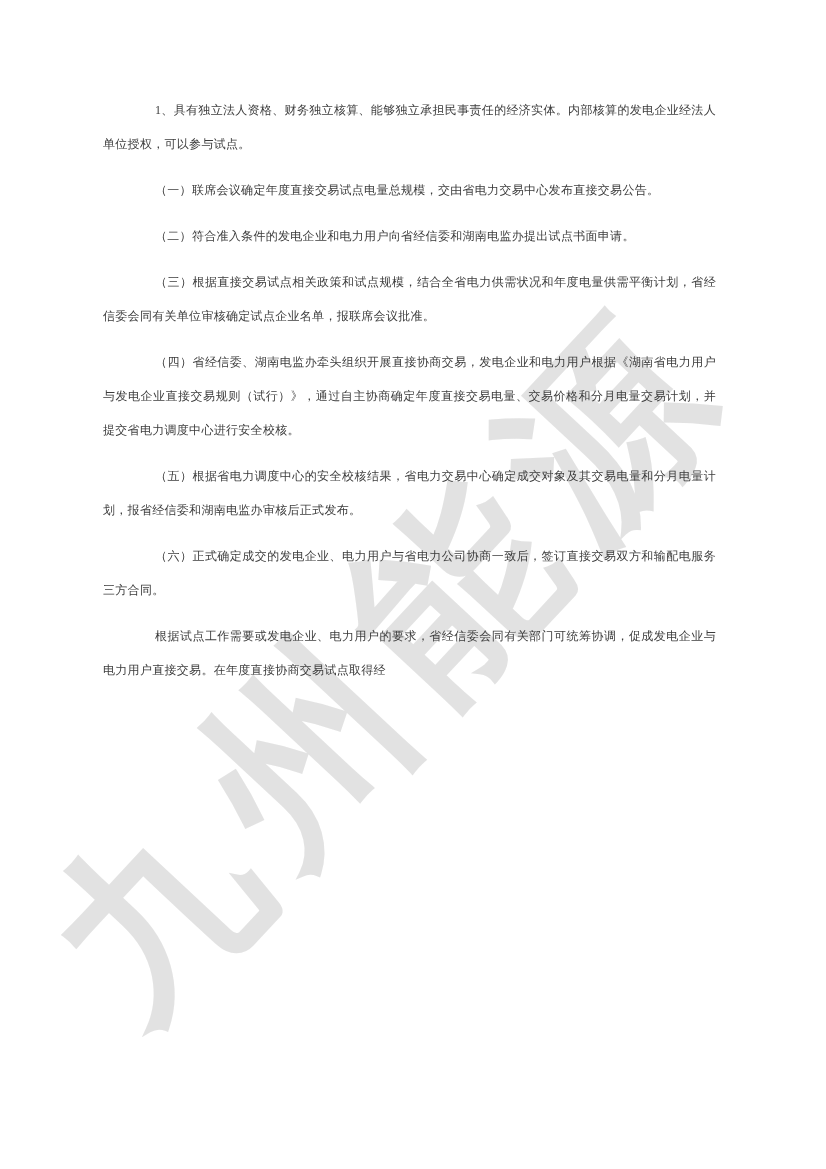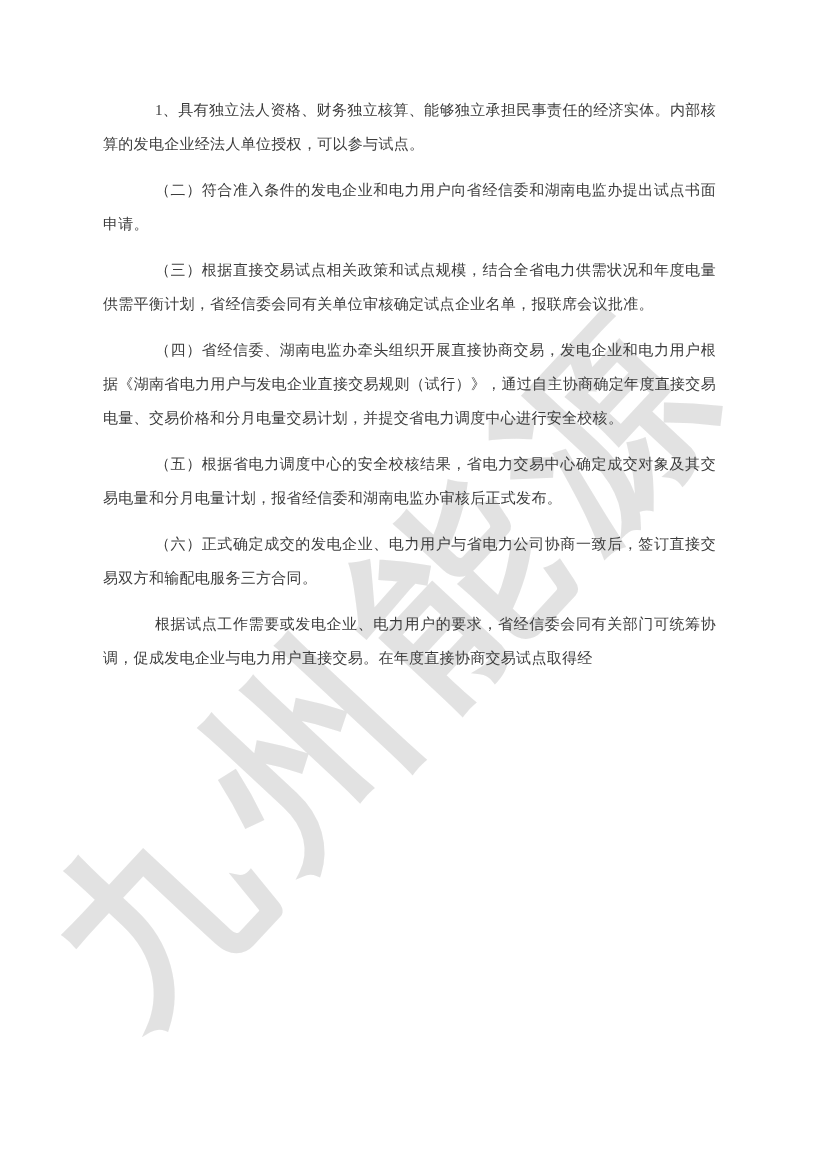--- a/index.html
+++ b/index.html
@@ -33,40 +33,41 @@
     user-select: none;
   }
   .content {
     position: relative;
     z-index: 1;
     padding: 93px 110px 0 103px;
     color: #3c3c3c;
   }
   .content p {
     margin: 12px 0;
-    font-size: 15px;
+    font-size: 12px;
     line-height: 34px;
     text-align: justify;
     text-indent: 52px;
     letter-spacing: 0.3px;
     word-break: break-all;
   }
   .content p:first-child {
     margin-top: 0;
   }
 </style>
 </head>
 <body>
 
 <div class="page">
 
   <div class="watermark">九州能源</div>
 
   <div class="content">
     <p>1、具有独立法人资格、财务独立核算、能够独立承担民事责任的经济实体。内部核算的发电企业经法人单位授权，可以参与试点。</p>
+    <p>（一）联席会议确定年度直接交易试点电量总规模，交由省电力交易中心发布直接交易公告。</p>
     <p>（二）符合准入条件的发电企业和电力用户向省经信委和湖南电监办提出试点书面申请。</p>
     <p>（三）根据直接交易试点相关政策和试点规模，结合全省电力供需状况和年度电量供需平衡计划，省经信委会同有关单位审核确定试点企业名单，报联席会议批准。</p>
     <p>（四）省经信委、湖南电监办牵头组织开展直接协商交易，发电企业和电力用户根据《湖南省电力用户与发电企业直接交易规则（试行）》，通过自主协商确定年度直接交易电量、交易价格和分月电量交易计划，并提交省电力调度中心进行安全校核。</p>
     <p>（五）根据省电力调度中心的安全校核结果，省电力交易中心确定成交对象及其交易电量和分月电量计划，报省经信委和湖南电监办审核后正式发布。</p>
     <p>（六）正式确定成交的发电企业、电力用户与省电力公司协商一致后，签订直接交易双方和输配电服务三方合同。</p>
     <p>根据试点工作需要或发电企业、电力用户的要求，省经信委会同有关部门可统筹协调，促成发电企业与电力用户直接交易。在年度直接协商交易试点取得经</p>
   </div>
 
 </div>
 

